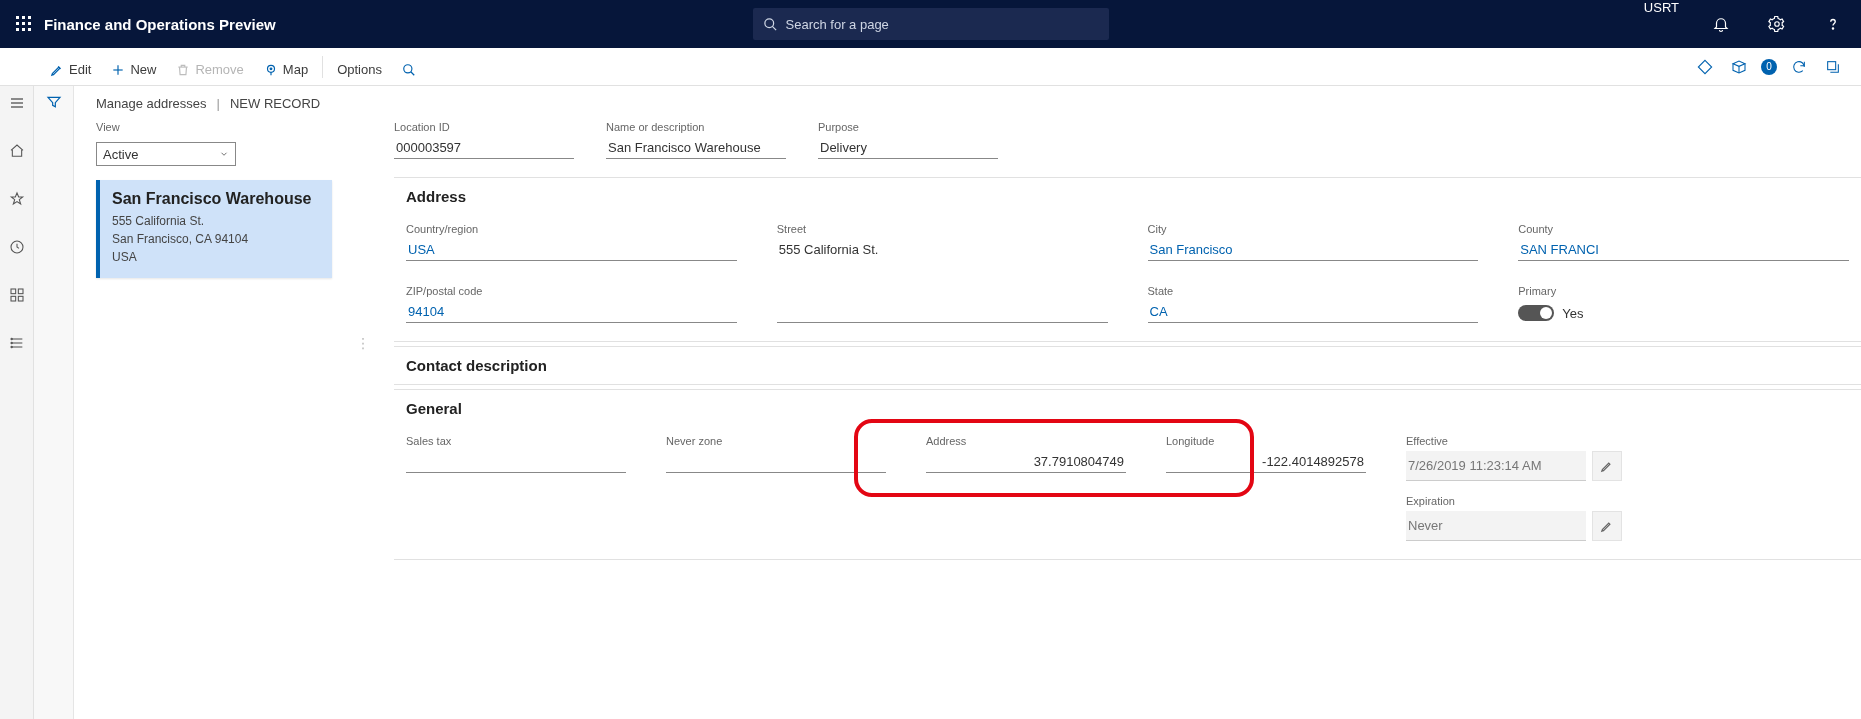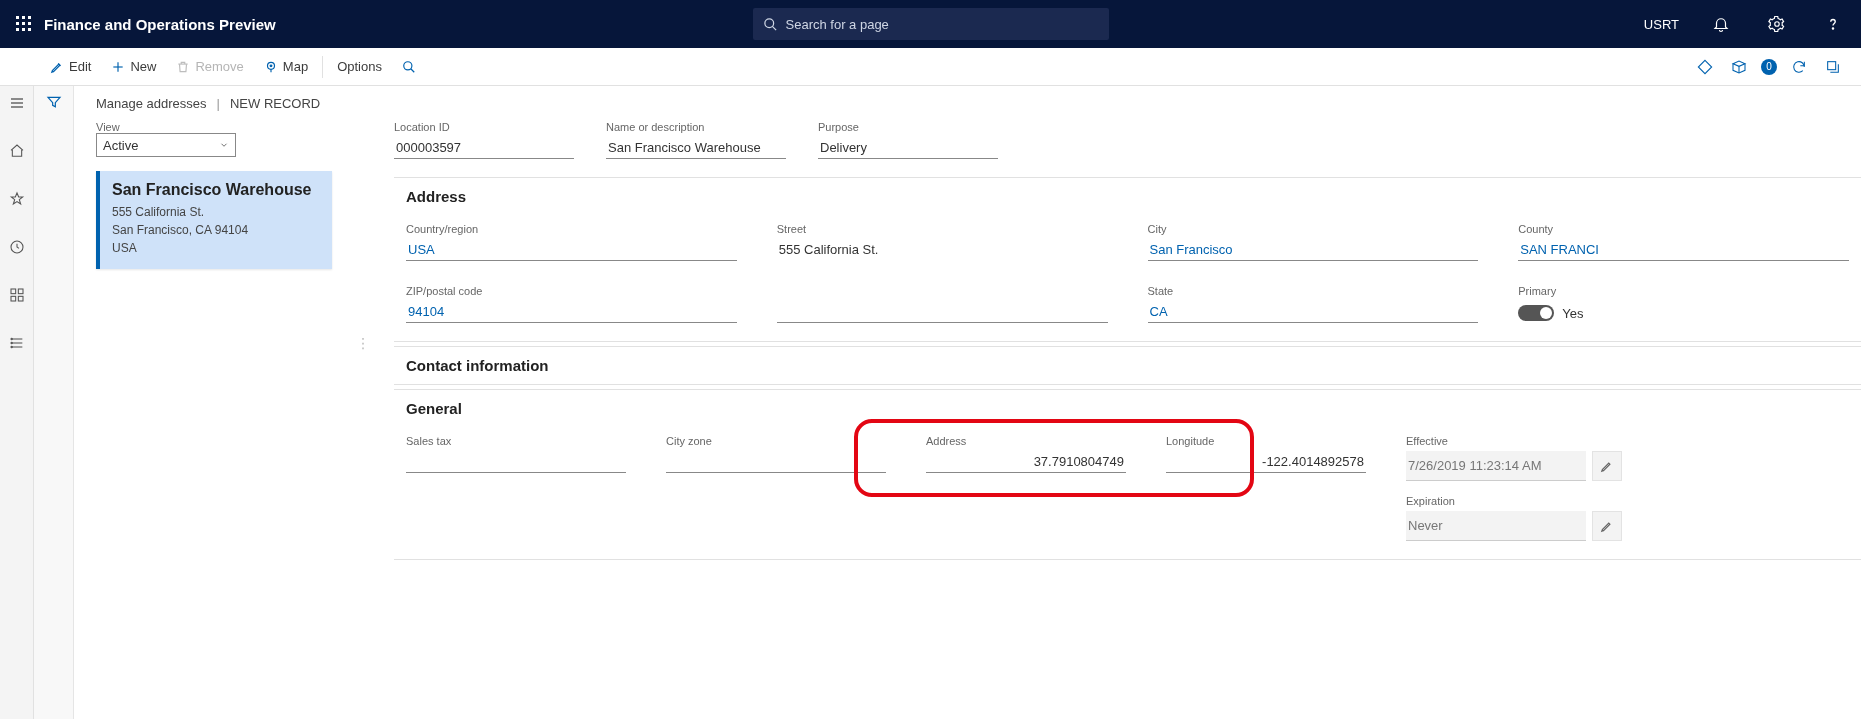--- a/index.html
+++ b/index.html
@@ -12,31 +12,31 @@
     padding:0 8px; position:relative;
   }
   .top-bar .waffle { width:32px; height:32px; display:flex; align-items:center; justify-content:center; cursor:pointer; }
   .top-bar .title { font-size:15px; font-weight:600; margin-left:4px; }
   .top-bar .search-box {
     position:absolute; left:50%; transform:translateX(-50%);
     width:356px; height:32px; background:#1b2950; border-radius:2px;
     display:flex; align-items:center; padding:0 10px; color:#cfd6e4;
   }
   .top-bar .search-box .mag { margin-right:8px; display:flex; }
-  .top-bar .right-icons { margin-left:auto; display:flex; align-items:center; gap:16px; }
+  .top-bar .right-icons { margin-left:auto; display:flex; align-items:flex-start; gap:16px; }
   .top-bar .right-icons .user-label { font-size:13px; margin-right:6px; }
   .top-bar .right-icons .icon-btn { width:40px; height:48px; display:flex; align-items:center; justify-content:center; cursor:pointer; }
 
   
   .action-bar {
     height:38px; border-bottom:1px solid #e1e1e1; display:flex; align-items:center; padding:0 6px;
     background:#fff; color:#333;
   }
   .action-bar .left-spacer { width:34px; }
-  .action-bar .act-item { display:flex; align-items:center; gap:5px; padding:0 10px; height:38px; cursor:pointer; color:#3b3b3b; }
+  .action-bar .act-item { display:flex; align-items:flex-end; gap:5px; padding:9px 10px; height:38px; cursor:pointer; color:#3b3b3b; }
   .action-bar .act-item.disabled { color:#b5b5b5; cursor:default; }
   .action-bar .act-item.blue-icon svg { color:#0062af; }
   .action-bar .sep { width:1px; height:22px; background:#e1e1e1; margin:0 4px; }
   .action-bar .right-tools { margin-left:auto; display:flex; align-items:center; gap:10px; padding-right:10px; }
   .action-bar .right-tools .badge {
     background:#0062af; color:#fff; border-radius:8px; min-width:16px; height:16px;
     font-size:10px; display:flex; align-items:center; justify-content:center; padding:0 4px;
   }
   .action-bar .right-tools .tool-btn { width:24px; height:24px; display:flex; align-items:center; justify-content:center; color:#0062af; cursor:pointer; }
 
@@ -54,21 +54,21 @@
   .content { flex:1; overflow:auto; padding:10px 0 20px 22px; background:#fff; }
 
   .breadcrumb { font-size:13px; color:#444; display:flex; align-items:center; gap:10px; margin-bottom:10px; }
   .breadcrumb .crumb { }
   .breadcrumb .sep2 { color:#999; }
 
   .cols { display:flex; gap:28px; }
 
   
   .col-left { width:236px; flex-shrink:0; }
-  .small-label { font-size:11px; color:#666; margin-bottom:0; display:block; }
+  .small-label { font-size:11px; color:#666; margin-bottom:9px; display:block; }
   .view-select {
     width:140px; height:24px; border:1px solid #888; background:#fff; padding:0 6px;
     display:flex; align-items:center; justify-content:space-between; cursor:pointer; font-size:13px;
   }
   .card-list { margin-top:14px; }
   .addr-card {
     background:#cfe2f9; border-left:4px solid #0062af; padding:10px 12px 12px 12px;
     box-shadow:0 1px 2px rgba(0,0,0,0.1);
   }
   .addr-card .card-title { font-size:16px; font-weight:600; color:#222; margin-bottom:4px; }
@@ -393,33 +393,33 @@
                       <div class="knob"></div>
                     </div>
                   <span>Yes</span>
                 </div>
               </div>
             </div>
           </div>
         </div>
 
         <div class="section">
-          <div class="section-header">Contact information</div>
+          <div class="section-header">Contact description</div>
         </div>
 
         <div class="section">
           <div class="section-header">General</div>
           <div class="section-body gen-wrap">
             <div class="gen-grid">
               <div class="field">
                 <span class="fld-label">Sales tax</span>
                 <input class="fld-input" style="">
               </div>
               <div class="field">
-                <span class="fld-label">City zone</span>
+                <span class="fld-label">Never zone</span>
                 <input class="fld-input" style="">
               </div>
               <div class="field">
                 <span class="fld-label">Address</span>
                 <input class="fld-input right" value="37.7910804749" style="">
               </div>
               <div class="field">
                 <span class="fld-label">Longitude</span>
                 <input class="fld-input right" value="-122.4014892578" style="">
               </div>

